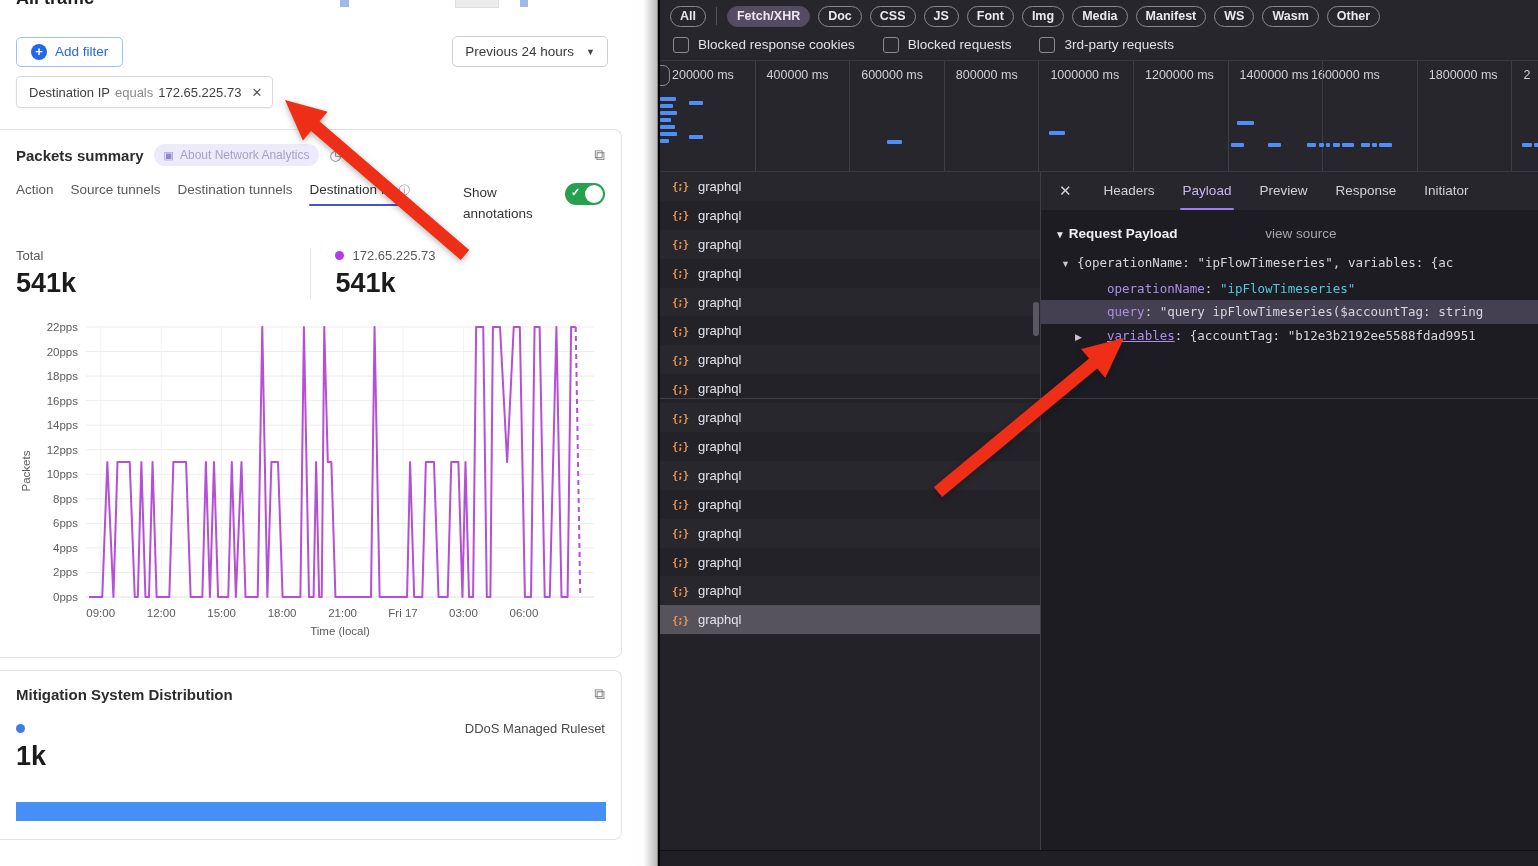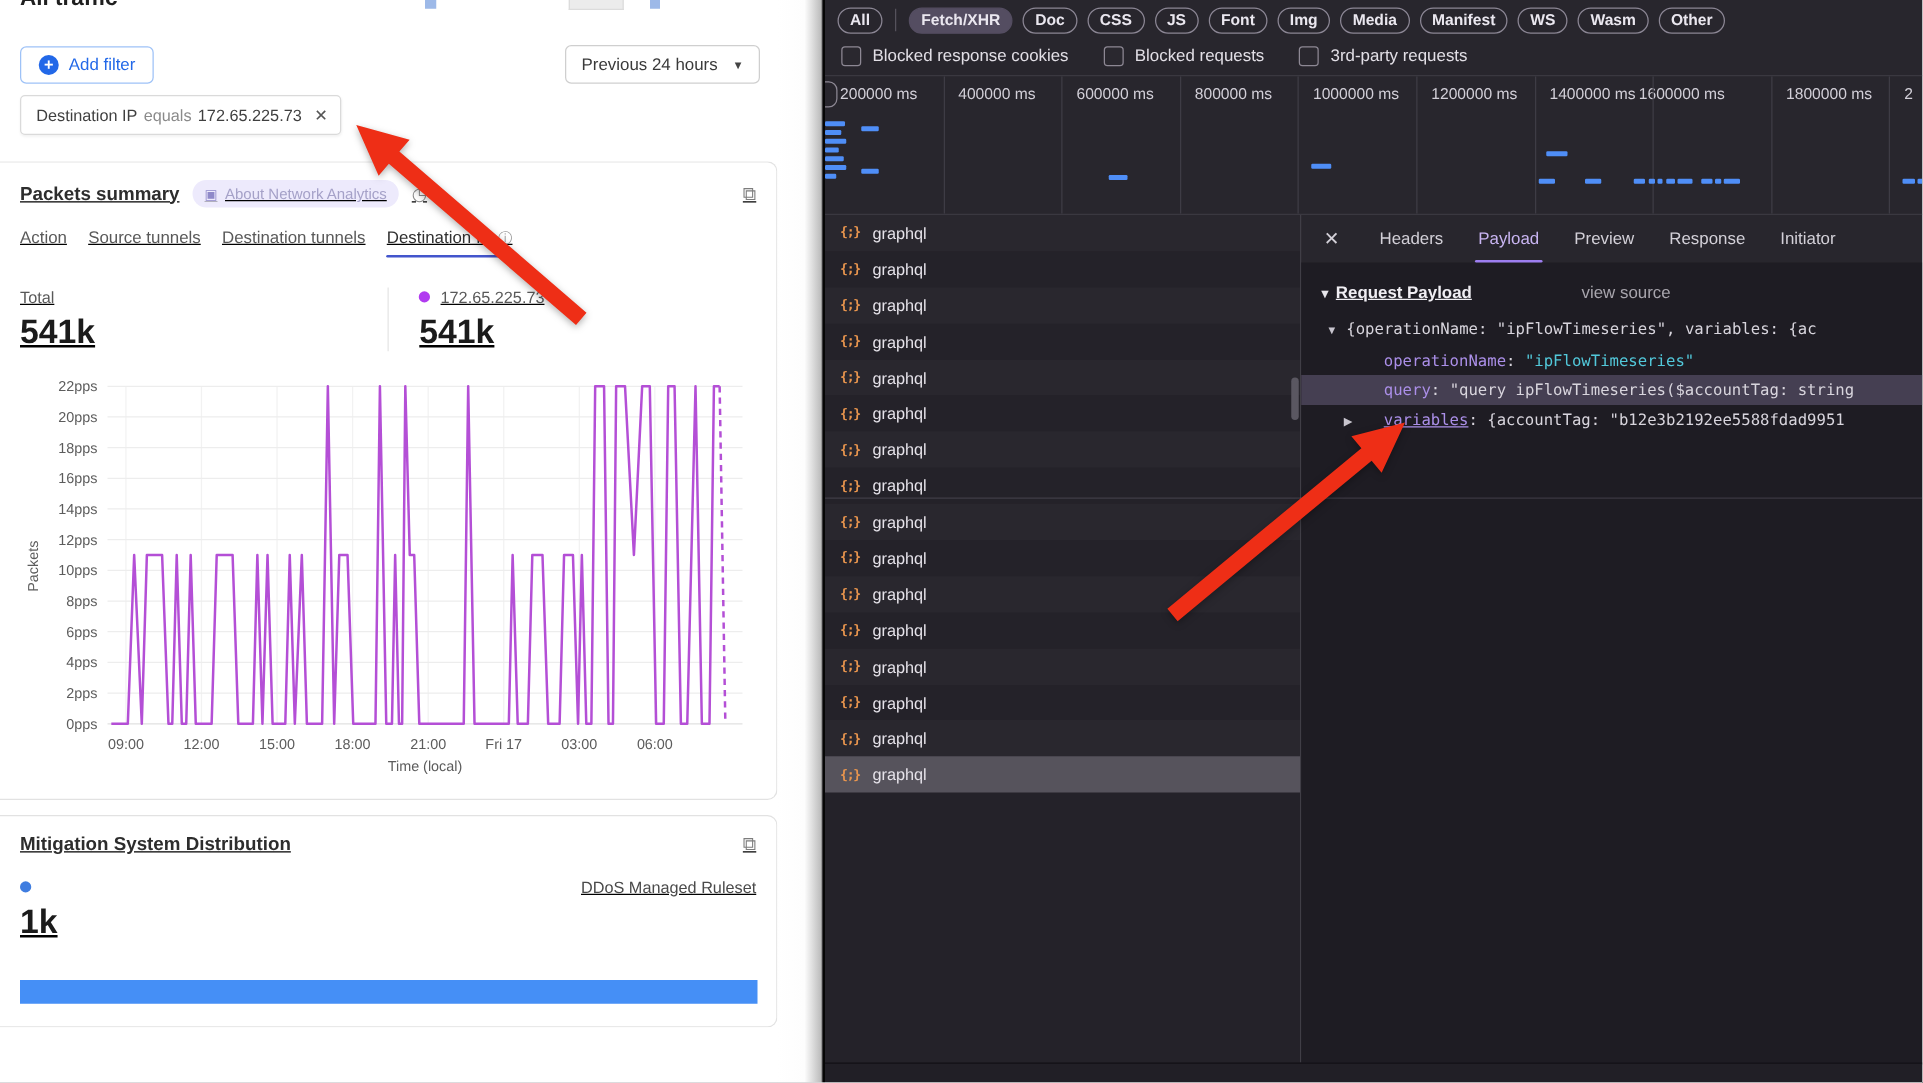--- a/index.html
+++ b/index.html
@@ -21,21 +21,21 @@
                line-height:15px;text-align:center;font-weight:700;}
   .range-select{display:flex;align-items:center;gap:12px;height:31px;padding:0 12px;background:#fff;
                 border:1px solid #cfcfcf;border-radius:5px;font-size:13.5px;color:#3a3a3a;cursor:pointer;}
   .caret{font-size:9px;color:#444;}
   .filter-chip{display:inline-flex;align-items:center;gap:5px;margin:9px 0 0 16px;height:30px;padding:0 10px 0 12px;
                border:1px solid #dadada;border-radius:4px;font-size:13px;color:#3f3f3f;background:#fff;
                box-shadow:0 1px 2px rgba(0,0,0,.05);}
   .filter-chip .op{color:#8a8a8a;}
   .filter-chip .x{margin-left:5px;color:#555;font-size:13px;cursor:pointer;}
 
-  .card{border:1px solid #e2e2e2;border-left:none;border-radius:0 8px 8px 0;width:622px;box-sizing:border-box;background:#fff;text-decoration:underline;}
+  .card{border:1px solid #e2e2e2;border-left:none;border-radius:0 8px 8px 0;width:622px;box-sizing:border-box;background:#fff;}
   .card1{margin-top:21px;padding:14px 16px 16px 16px;}
   .card-head{display:flex;align-items:center;gap:10px;}
   .card-head h2{margin:0;font-size:15px;font-weight:700;color:#2d2d2d;}
   .badge{display:flex;align-items:center;gap:6px;height:22px;padding:0 10px;background:#edeafc;border-radius:12px;
          color:#a5a1c8;font-size:12px;}
   .badge .bicon{font-size:11px;color:#8f89c9;}
   .clock{color:#8a8a8a;font-size:14px;}
   .copy-icon{margin-left:auto;color:#7d7d7d;font-size:15px;cursor:pointer;}
   .tabs-wrap{margin-top:16px;}
   .tabs1{display:flex;align-items:flex-start;font-size:13.5px;color:#595959;}
@@ -94,21 +94,21 @@
   .scroll-thumb{position:absolute;right:1px;top:130px;width:6px;height:34px;border-radius:3px;background:#5a5761;}
   .detail{flex:1;border-left:1px solid #403e46;display:flex;flex-direction:column;}
   .detail-tabs{height:38px;display:flex;align-items:center;gap:28px;padding-left:18px;font-size:13.5px;color:#d3d0d8;flex:none;}
   .close{font-size:15px;margin-right:4px;cursor:pointer;}
   .dtab{position:relative;height:38px;line-height:38px;cursor:pointer;}
   .dtab.active{color:#c9b5f2;}
   .dtab.active::after{content:"";position:absolute;left:-3px;right:-3px;bottom:0;height:2.5px;background:#9d7ef0;border-radius:2px;}
   .payload-body{flex:1;background:#1e1c23;padding-top:8px;}
   .payload-header{padding:8px 0 10px 14px;font-size:13.5px;color:#f0eef3;}
   .payload-header .tri{font-size:10px;color:#e8e6ec;}
-  .payload-header b{font-weight:700;text-decoration:underline;}
+  .payload-header b{font-weight:700;}
   .vs{margin-left:84px;color:#a8a5ad;cursor:pointer;}
   .code-line{font-family:"DejaVu Sans Mono",monospace;font-size:12.5px;line-height:23.5px;white-space:pre;
              color:#d5d2da;overflow:hidden;}
   .code-line .tri{display:inline-block;width:16px;font-size:9px;color:#c8c5ce;font-family:"Liberation Sans",sans-serif;}
   .ind-sum{padding-left:20px;}
   .ind-kv{padding-left:50px;}
   .ind-tri{padding-left:34px;}
   .key{color:#ab8fe8;margin-left:16px;}
   .val-cyan{color:#52c8da;}
   .val-plain{color:#d8d5dd;}
@@ -162,20 +162,27 @@
         <span class="copy-icon">⧉</span>
       </div>
       <div class="tabs-wrap">
         <div class="tabs1">
           <span id="tabsRow1" style="display:flex;">
               <span class="tab">Action</span>
               <span class="tab">Source tunnels</span>
               <span class="tab">Destination tunnels</span>
               <span class="tab active">Destination IP<span class="info">ⓘ</span></span>
             </span>
+          <span class="annotations">
+            <span class="txt">Show annotations</span>
+            <span class="toggle">
+              <span class="check">✓</span>
+              <span class="knob"></span>
+            </span>
+          </span>
         </div>
       </div>
       <div class="stats" id="statsRow">
           <div class="stat">
             <div class="lbl">
               <span>Total</span>
             </div>
             <div class="num">541k</div>
           </div>
           <div class="stat">

